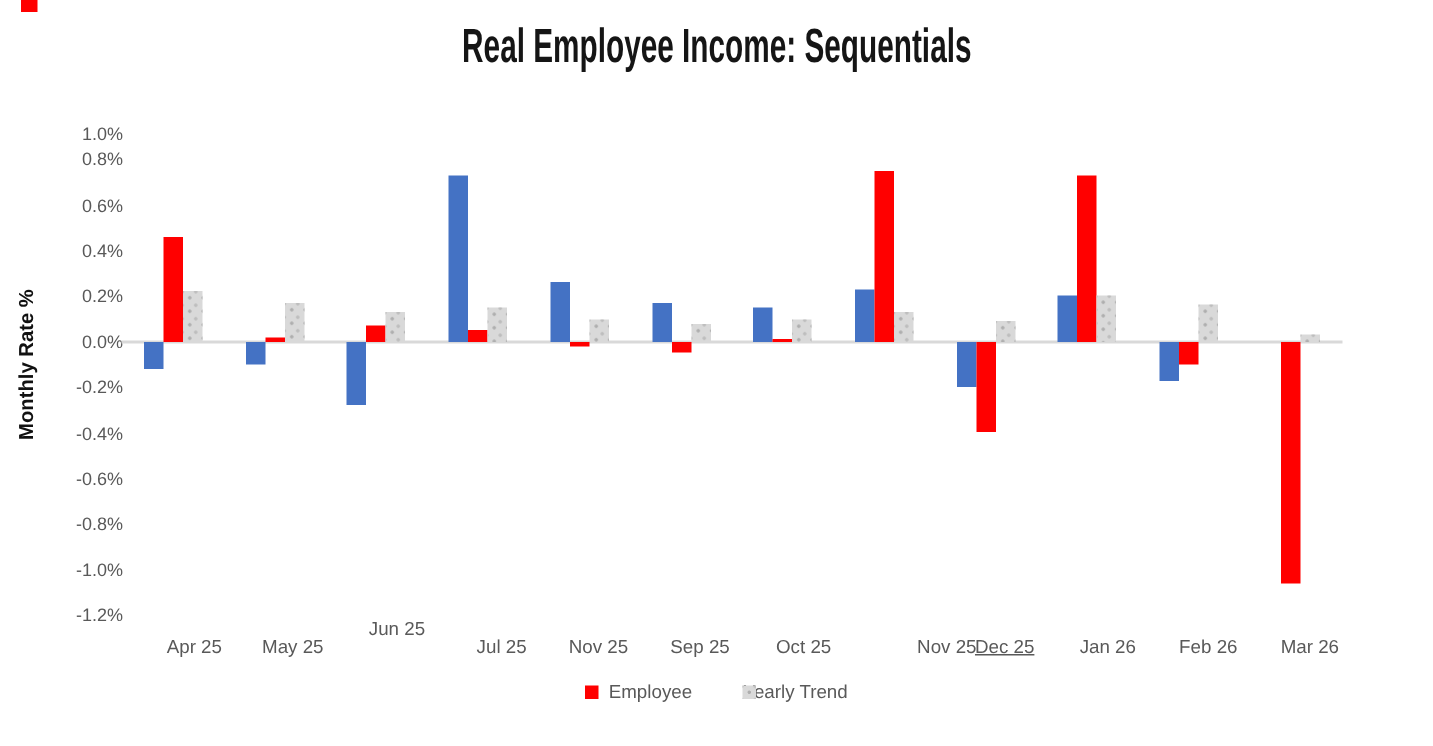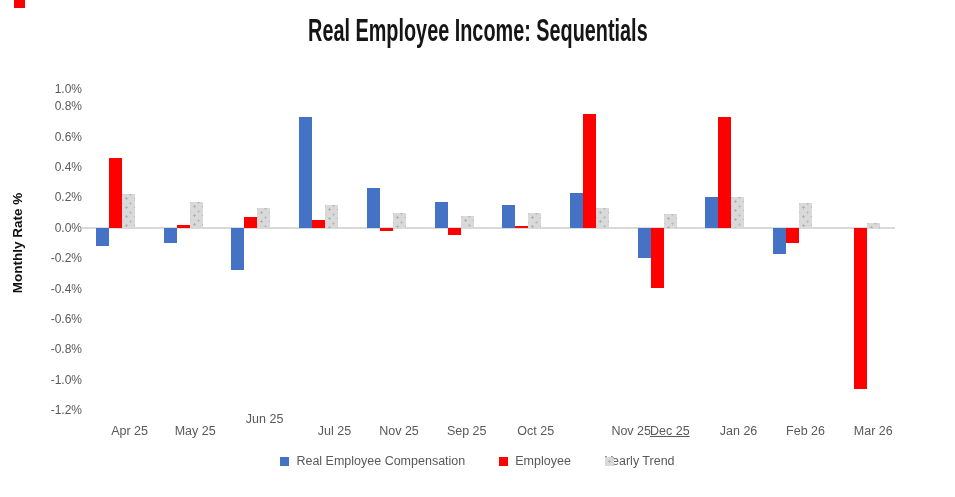--- a/index.html
+++ b/index.html
@@ -118,24 +118,20 @@
       <div class="xtick" style="left: 490.2px; top: 423px;">Oct 25</div>
       <div class="xtick" style="left: 587px; top: 423px;">Nov 25</div>
       <div class="xtick" style="left: 625.6px; top: 423px; text-decoration: underline;">Dec 25</div>
       <div class="xtick" style="left: 693.3px; top: 423px;">Jan 26</div>
       <div class="xtick" style="left: 761px; top: 423px;">Feb 26</div>
       <div class="xtick" style="left: 828.7px; top: 423px;">Mar 26</div>
     </div>
 
   <div id="legend">
       <div class="legend-item">
-        <span class="legend-swatch" style="background: rgb(68, 114, 196);"></span>
-        <span class="legend-label">Real Employee Compensation</span>
-      </div>
-      <div class="legend-item">
         <span class="legend-swatch" style="background: rgb(255, 0, 0);"></span>
         <span class="legend-label">Employee</span>
       </div>
       <div class="legend-item">
         <span class="legend-swatch bar dots"></span>
         <span class="legend-label">Yearly Trend</span>
       </div>
     </div>
 </div>
 

